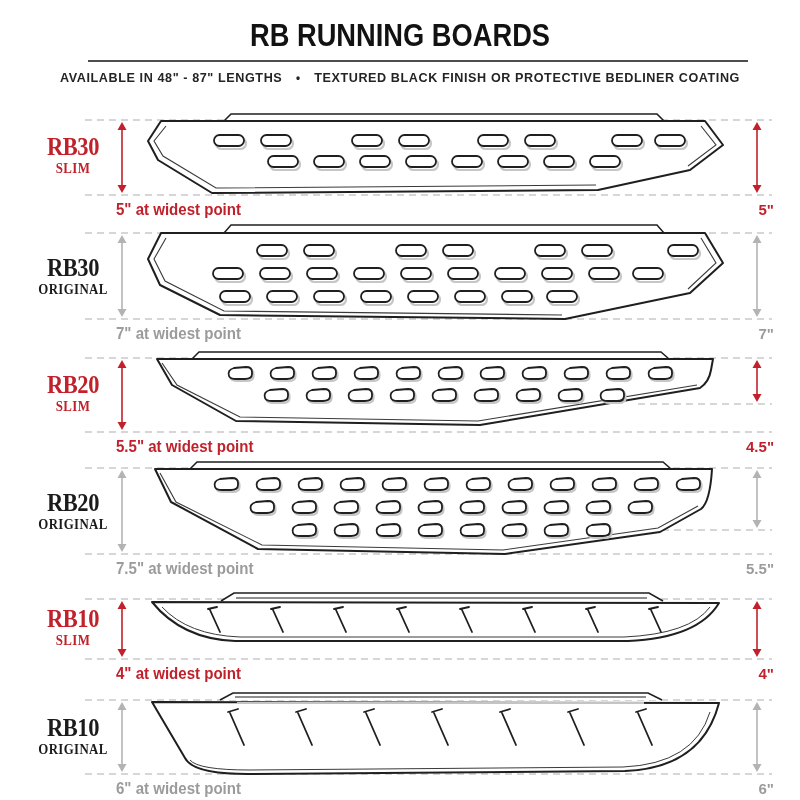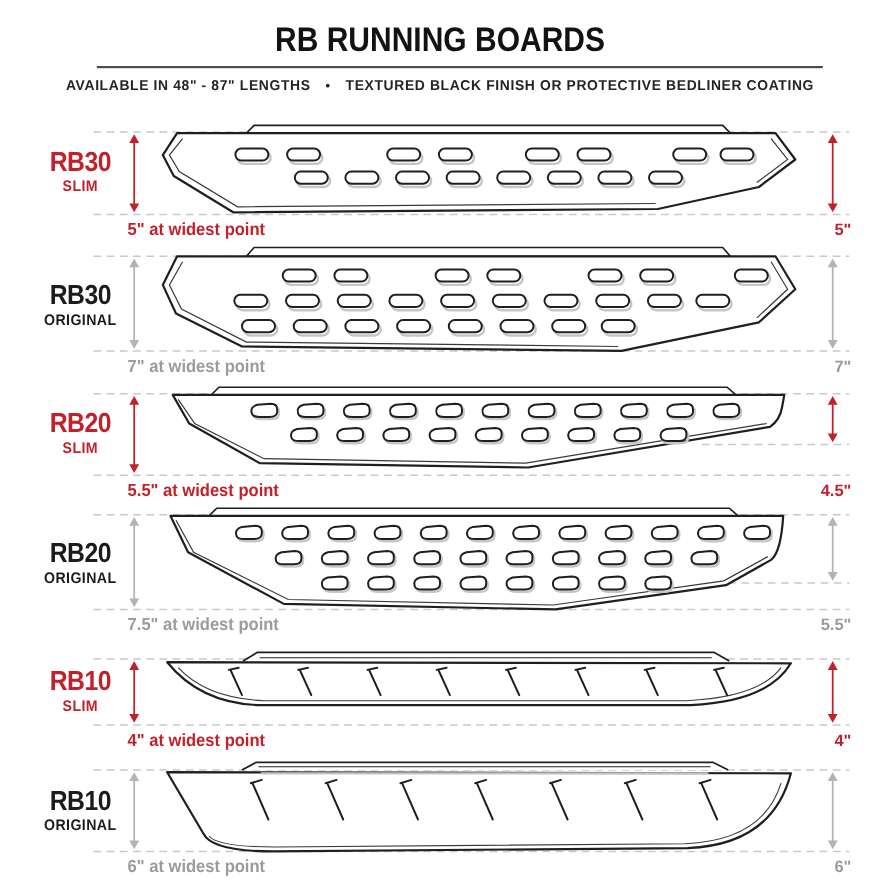--- a/index.html
+++ b/index.html
@@ -13,21 +13,21 @@
          transform:scaleX(0.88);transform-origin:50% 50%;white-space:nowrap;}
   .divider{position:absolute;top:60px;left:88px;width:660px;height:0;border-top:2px solid #4d4d4d;}
   .subtitle{position:absolute;top:70px;left:0;width:800px;text-align:center;
             font-size:13px;font-weight:700;color:#242424;letter-spacing:.6px;white-space:nowrap;
             transform:scaleX(0.97);transform-origin:50% 50%;}
   .subtitle .sep{margin:0 14px;font-size:12px;}
 
   
   .row{position:relative;width:800px;}
   .row svg.diagram{position:absolute;top:0;left:0;}
-  .model{position:absolute;left:24px;width:98px;text-align:center;line-height:1.05;}
+  .model{position:absolute;left:24px;width:98px;text-align:center;line-height:1.05;font-family:Liberation Serif, serif;}
   .model .m{font-size:25px;font-weight:900;letter-spacing:-0.5px;transform:scaleX(0.9);transform-origin:50% 50%;}
   .model .v{font-size:14px;font-weight:700;letter-spacing:.4px;margin-top:2px;transform:scaleX(0.92);transform-origin:50% 50%;}
   .widest{position:absolute;left:116px;font-size:16px;font-weight:700;letter-spacing:0px;white-space:nowrap;
           transform:scaleX(0.94);transform-origin:0 0;}
   .hlabel{position:absolute;right:26px;font-size:15px;font-weight:700;white-space:nowrap;}
   .red{color:#C1212B;}
   .ink{color:#1b1b1b;}
   .muted{color:#9b9b9b;}
 </style>
 </head>

